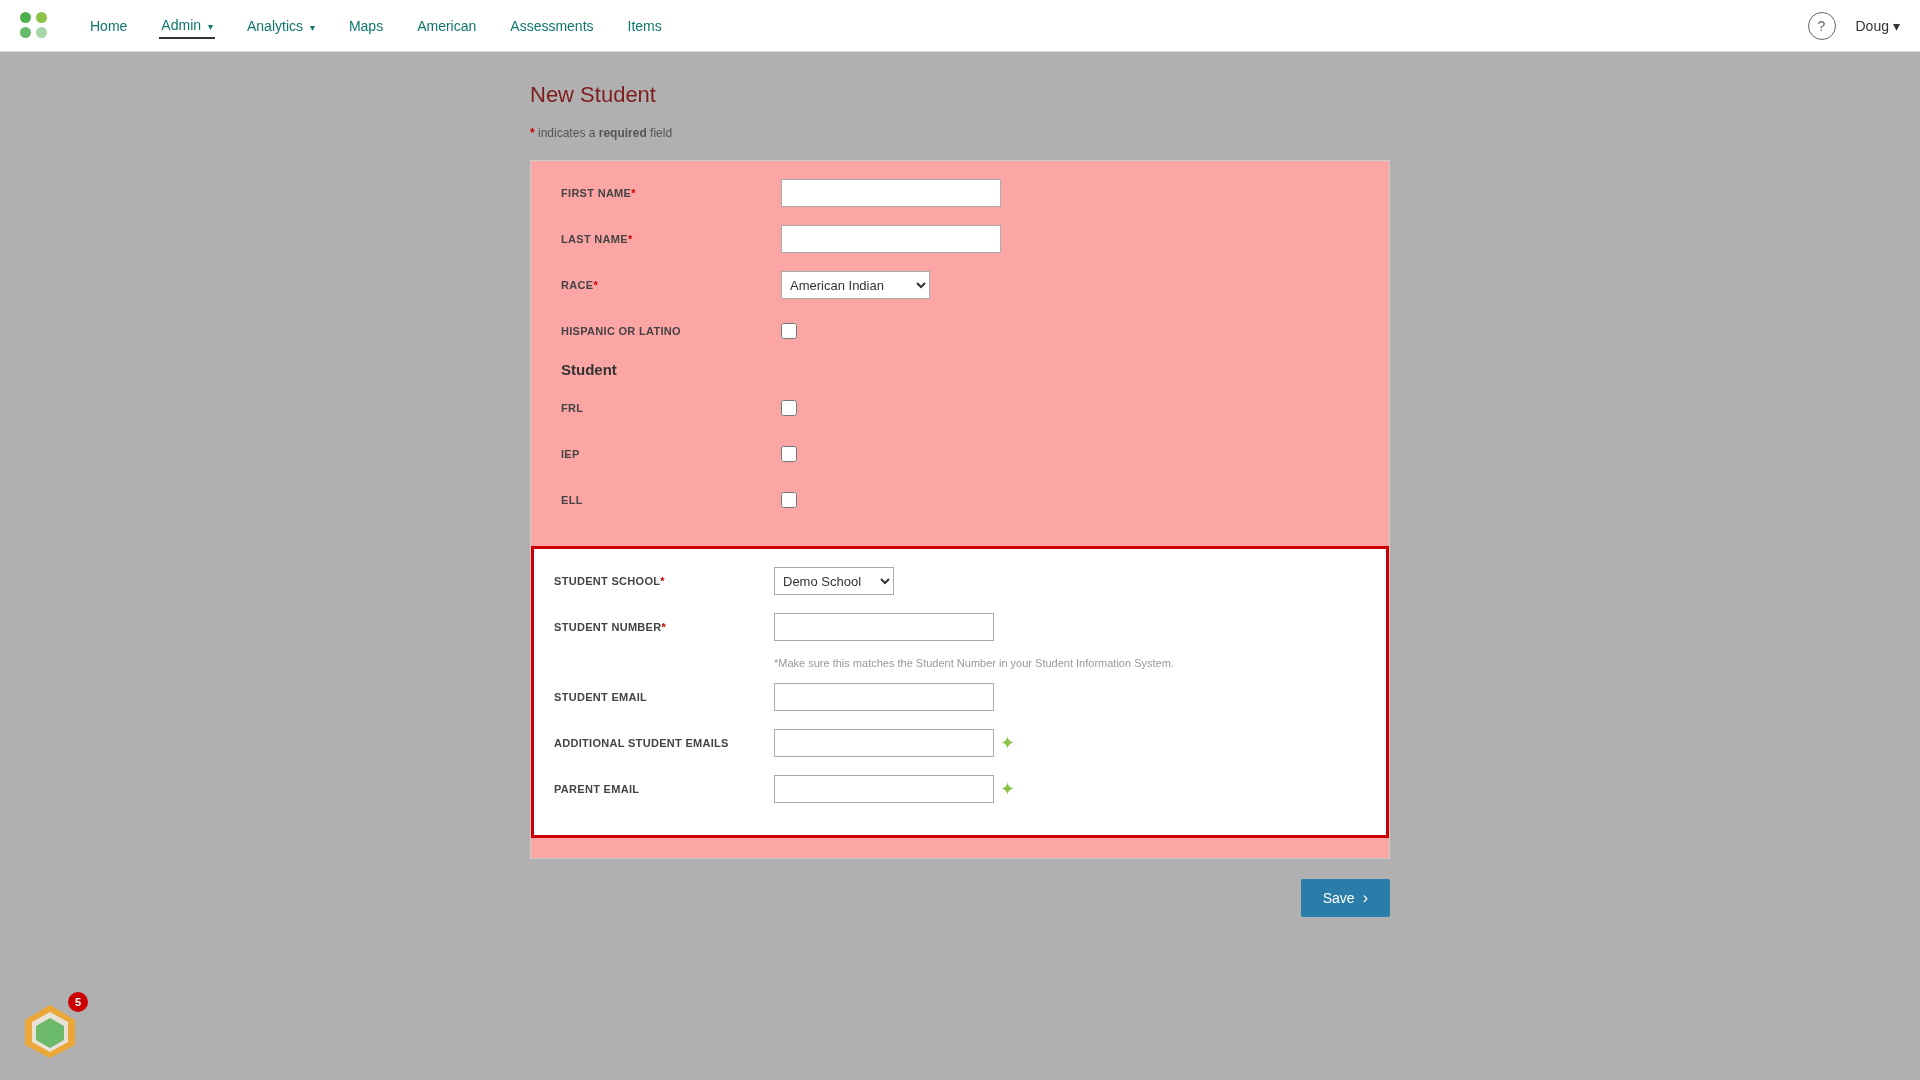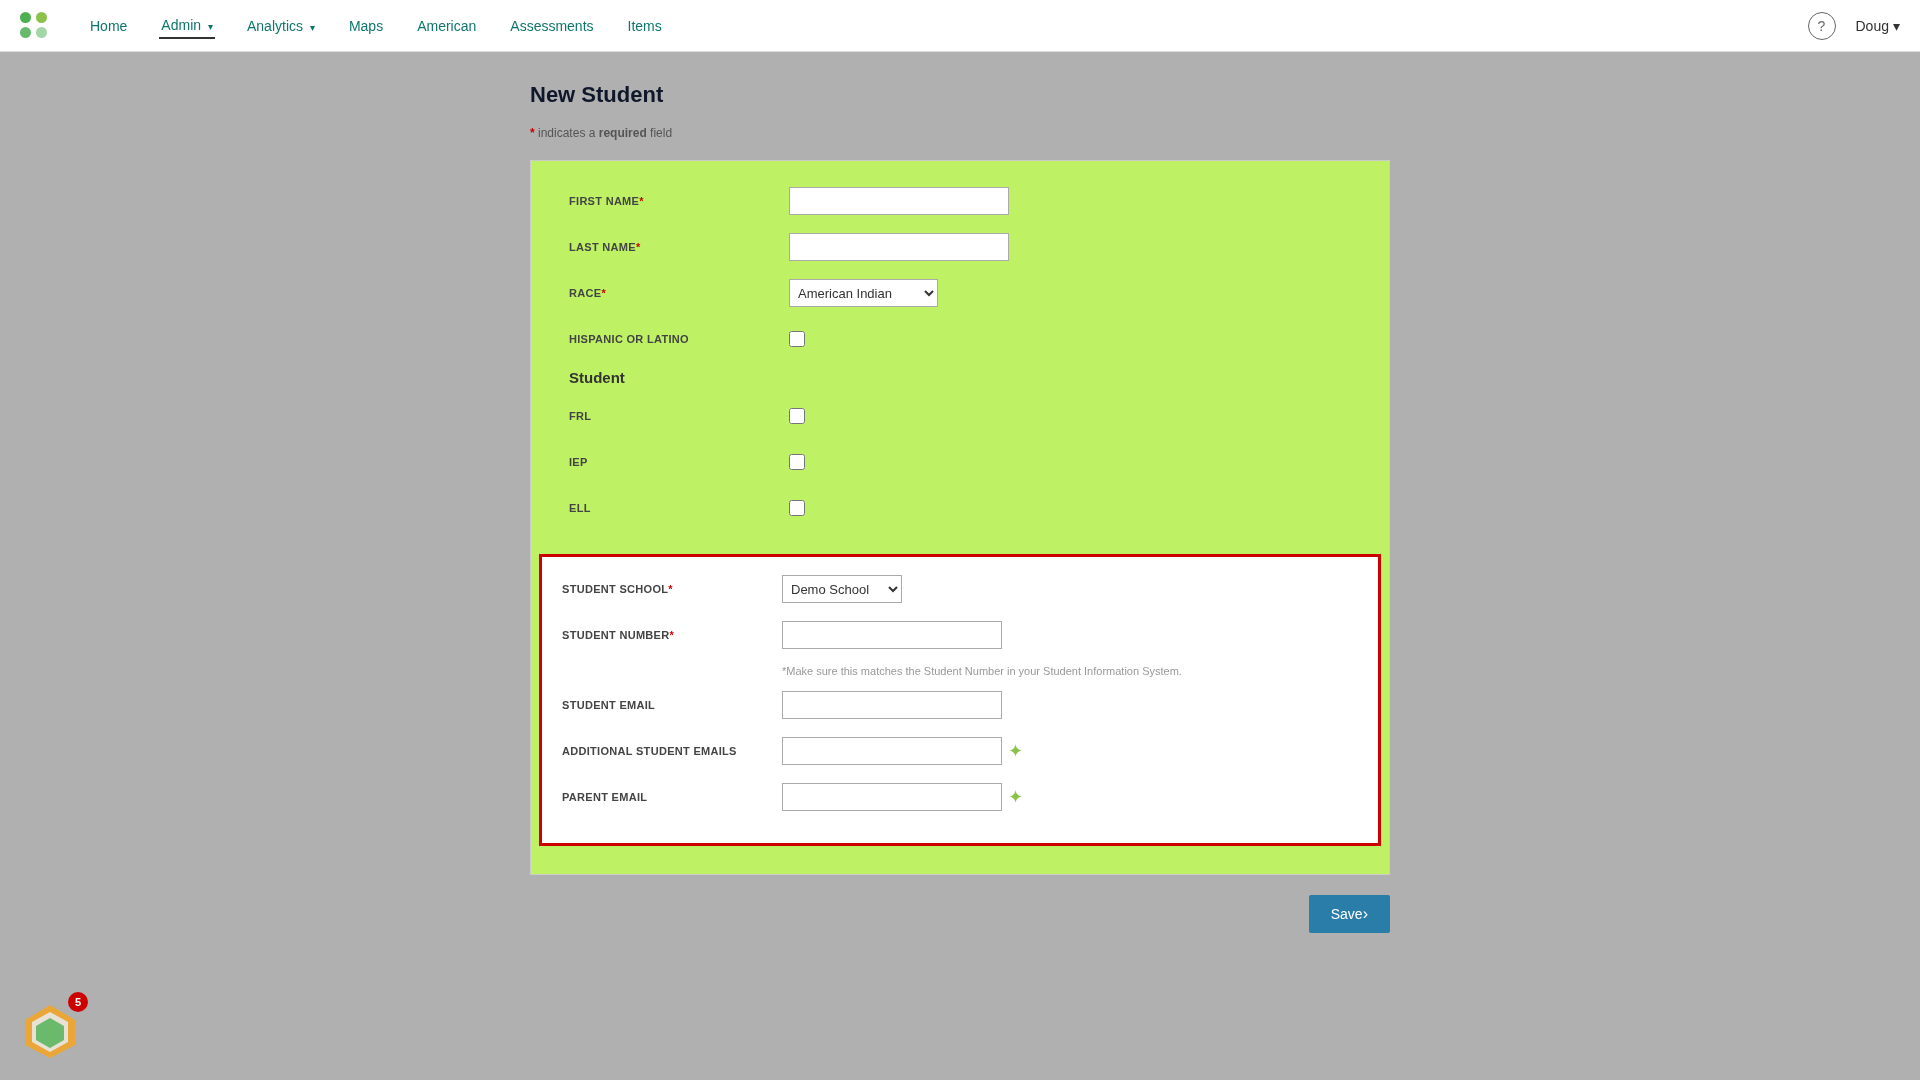--- a/index.html
+++ b/index.html
@@ -67,22 +67,22 @@
 
     
     .main-content {
       max-width: 900px;
       margin: 0 auto;
       padding: 30px 20px 80px;
     }
 
     .page-title {
       font-size: 22px;
-      font-weight: 700;
-      color: #0f172a;
+      font-weight: 400;
+      color: #7f1d1d;
       margin-bottom: 18px;
     }
 
     .required-note {
       font-size: 12px;
       color: #555;
       margin-bottom: 20px;
     }
     .required-note .star { color: #c00; font-weight: bold; }
     .required-note .bold { font-weight: bold; }
@@ -174,20 +174,21 @@
     }
     .save-btn {
       background: #2a7da8;
       color: #fff;
       border: none;
       padding: 10px 22px;
       font-size: 14px;
       cursor: pointer;
       display: flex;
       align-items: center;
+      gap: 8px;
       border-radius: 2px;
     }
     .save-btn .arrow { font-size: 16px; }
 
     
     .bottom-widget {
       position: fixed;
       bottom: 20px;
       left: 20px;
       width: 70px;
@@ -210,23 +211,23 @@
       font-weight: bold;
     }
     .widget-shape {
       width: 60px;
       height: 60px;
       margin-top: 10px;
     }
 
     
     .form-card {
-      background: #bef264;
+      background: #fca5a5;
       border: 1px solid #ccc;
-      padding: 8px;
+      padding: 0;
     }
     .form-card-inner {
       padding: 16px 30px;
     }
   </style>
 </head>
 <body>
 
 <nav class="nav-bar">
   <div class="nav-logo">

